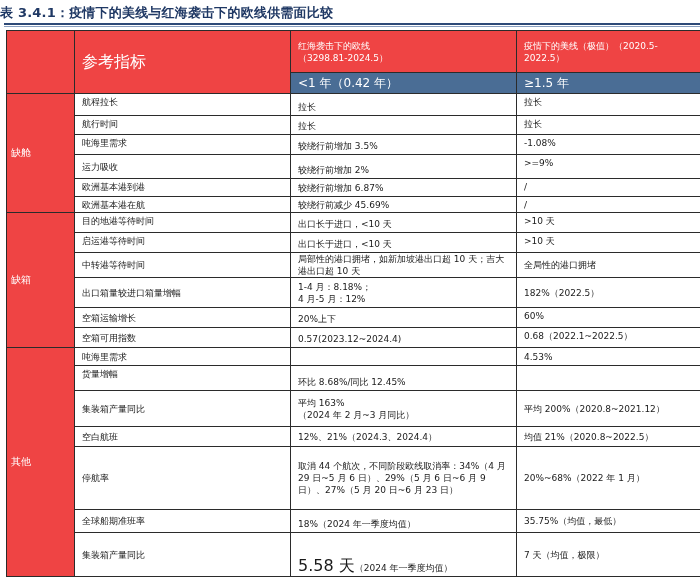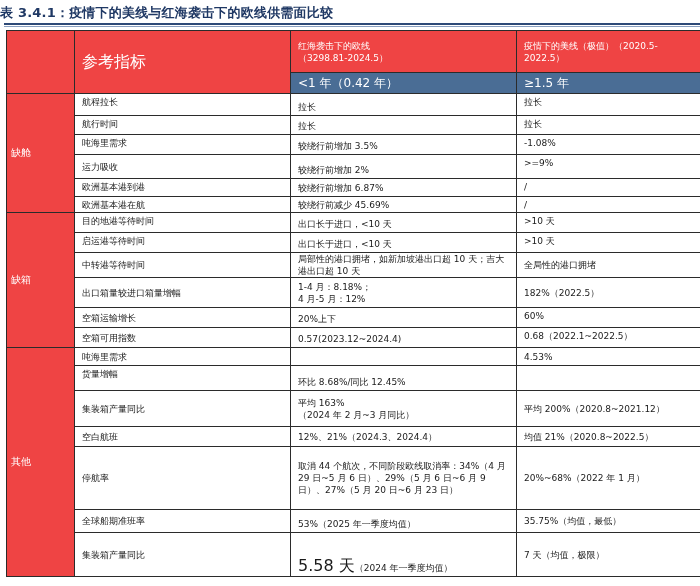--- a/index.html
+++ b/index.html
@@ -139,21 +139,21 @@
     <td class="cell">12%、21%（2024.3、2024.4）</td>
     <td class="cell">均值 21%（2020.8~2022.5）</td>
   </tr>
   <tr style="height:63px">
     <td class="cell">停航率</td>
     <td class="cell">取消 44 个航次，不同阶段欧线取消率：34%（4 月 29 日~5 月 6 日）、29%（5 月 6 日~6 月 9 日）、27%（5 月 20 日~6 月 23 日）</td>
     <td class="cell">20%~68%（2022 年 1 月）</td>
   </tr>
   <tr style="height:23px">
     <td class="cell">全球船期准班率</td>
-    <td class="cell bt">53%（2025 年一季度均值）</td>
+    <td class="cell bt">18%（2024 年一季度均值）</td>
     <td class="cell">35.75%（均值，最低）</td>
   </tr>
   <tr style="height:44px">
     <td class="cell">集装箱产量同比</td>
     <td class="cell bt">
       <span class="big">5.58 天</span><span>（2024 年一季度均值）</span>
     </td>
     <td class="cell">7 天（均值，极限）</td>
   </tr>
 </tbody>

